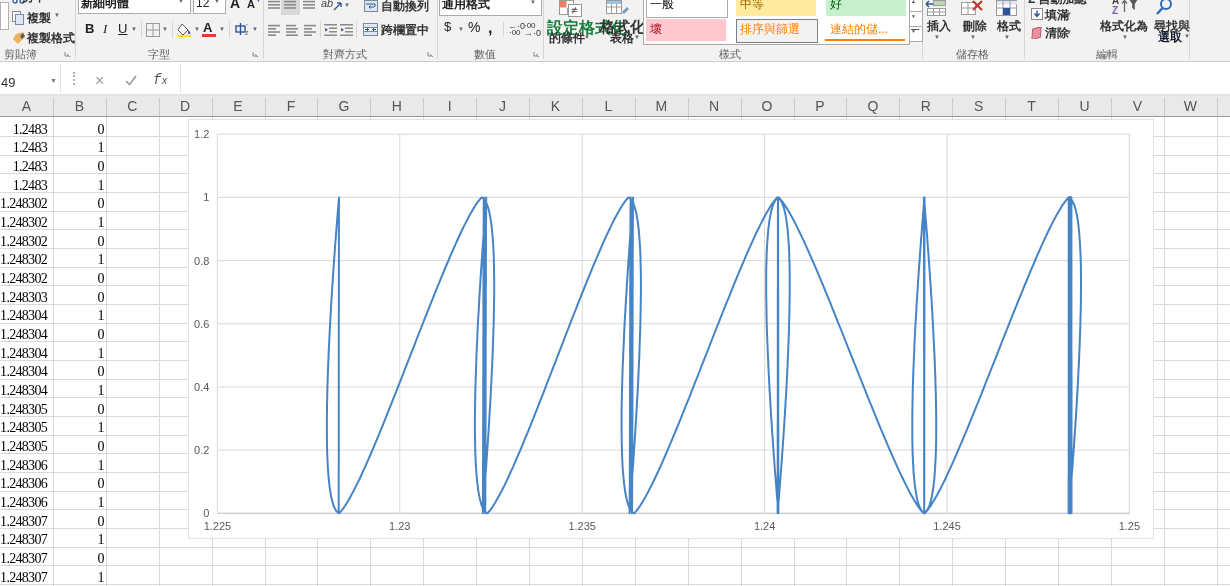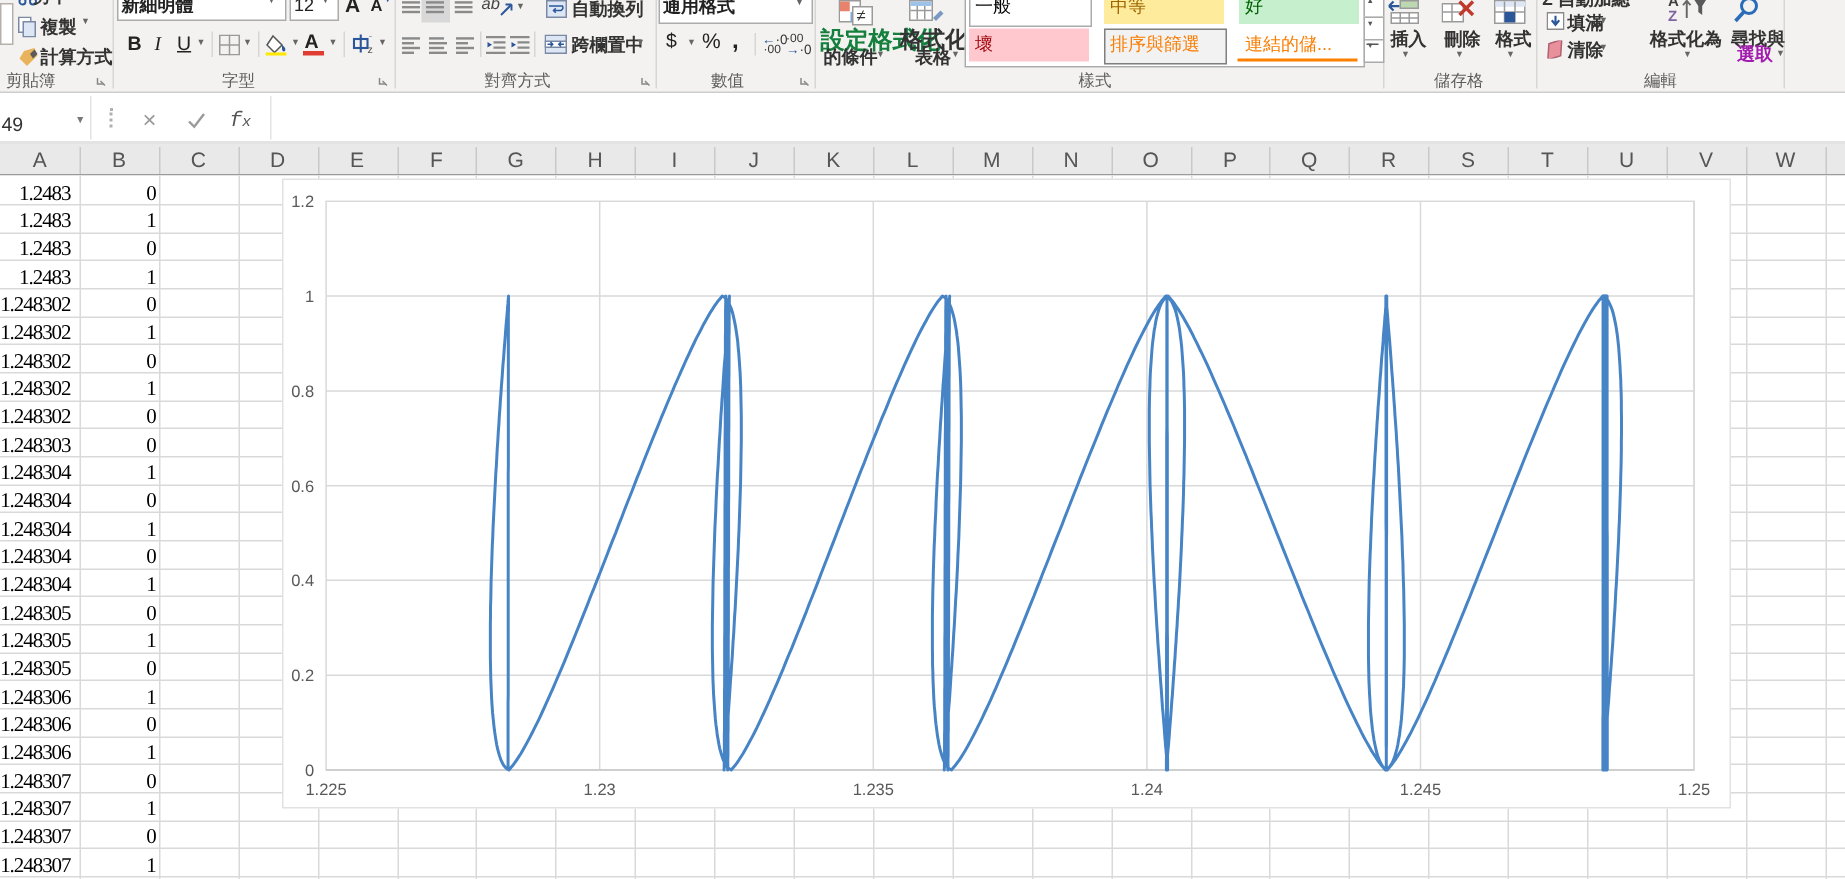--- a/index.html
+++ b/index.html
@@ -24,21 +24,21 @@
 <svg style="position:absolute;left:12px;top:11px" width="13" height="14">
       <rect x="0.5" y="0.5" width="8" height="10" fill="#fff" stroke="#7a8aa5"></rect>
       <rect x="3.5" y="3.5" width="8" height="10" fill="#dce6f4" stroke="#7a8aa5"></rect>
     </svg>
 <div style="position:absolute;left:27px;top:12px;font-size:12px;color:#333;font-family:'Liberation Sans',sans-serif;white-space:nowrap;line-height:1.1;font-weight:bold;">複製</div>
 <div style="position:absolute;left:54px;top:12px;font-size:6px;color:#666;font-family:'Liberation Sans',sans-serif;white-space:nowrap;line-height:1.1;">▼</div>
 <svg style="position:absolute;left:12px;top:31px" width="14" height="13">
       <polygon points="1,8 6,13 13,6 11,1 4,3" fill="#e8b35c"></polygon>
       <polygon points="8,5 11,2 13,5 10,8" fill="#5a5a5a"></polygon>
     </svg>
-<div style="position:absolute;left:27px;top:32px;font-size:12px;color:#333;font-family:'Liberation Sans',sans-serif;white-space:nowrap;line-height:1.1;font-weight:bold;">計算方式</div>
+<div style="position:absolute;left:27px;top:32px;font-size:12px;color:#333;font-family:'Liberation Sans',sans-serif;white-space:nowrap;line-height:1.1;font-weight:bold;">複製格式</div>
 <div style="position:absolute;left:4px;top:48px;font-size:11px;color:#605e5c;font-family:'Liberation Sans',sans-serif;white-space:nowrap;line-height:1.1;">剪貼簿</div>
 <svg style="position:absolute;left:64px;top:51px" width="7" height="7">
       <path d="M1 1 L1 5 L5 5" stroke="#888" fill="none"></path>
       <path d="M3 3 L6 6" stroke="#888"></path>
     </svg>
 <div style="position:absolute;left:78px;top:-12px;width:111px;height:24px;background:#fff;border:1px solid #ababab;"></div>
 <div style="position:absolute;left:81px;top:-3px;font-size:12px;color:#222;font-family:'Liberation Sans',sans-serif;white-space:nowrap;line-height:1.1;font-weight:bold;">新細明體</div>
 <div style="position:absolute;left:178px;top:-2px;font-size:6px;color:#666;font-family:'Liberation Sans',sans-serif;white-space:nowrap;line-height:1.1;">▼</div>
 <div style="position:absolute;left:193px;top:-12px;width:31px;height:24px;background:#fff;border:1px solid #ababab;"></div>
 <div style="position:absolute;left:196px;top:-3px;font-size:12px;color:#222;font-family:'Liberation Sans',sans-serif;white-space:nowrap;line-height:1.1;">12</div>
@@ -261,21 +261,21 @@
       <path d="M12.5 17 L12.5 6 M10 8.5 L12.5 5.5 L15 8.5" stroke="#666" stroke-width="1.3" fill="none"></path>
       <polygon points="17,4 26,4 22.8,9 22.8,15 20.2,13 20.2,9" fill="#595959"></polygon>
     </svg>
 <div style="position:absolute;left:1100px;top:20px;font-size:12px;color:#333;font-family:'Liberation Sans',sans-serif;white-space:nowrap;line-height:1.1;font-weight:bold;">格式化為</div>
 <div style="position:absolute;left:1122px;top:34px;font-size:6px;color:#666;font-family:'Liberation Sans',sans-serif;white-space:nowrap;line-height:1.1;">▼</div>
 <svg style="position:absolute;left:1155px;top:-2px" width="20" height="18">
       <circle cx="11" cy="6" r="5" fill="none" stroke="#2b6cb8" stroke-width="2"></circle>
       <line x1="7.5" y1="10" x2="2" y2="16" stroke="#2b6cb8" stroke-width="2.4"></line>
     </svg>
 <div style="position:absolute;left:1154px;top:20px;font-size:12px;color:#333;font-family:'Liberation Sans',sans-serif;white-space:nowrap;line-height:1.1;font-weight:bold;">尋找與</div>
-<div style="position:absolute;left:1158px;top:31px;font-size:12px;color:#a21caf;font-family:Liberation Mono, monospace;white-space:nowrap;line-height:1.1;font-weight:bold;">選取</div>
+<div style="position:absolute;left:1158px;top:31px;font-size:12px;color:#0f172a;font-family:Liberation Sans, sans-serif;white-space:nowrap;line-height:1.1;font-weight:bold;">選取</div>
 <div style="position:absolute;left:1184px;top:33px;font-size:6px;color:#666;font-family:'Liberation Sans',sans-serif;white-space:nowrap;line-height:1.1;">▼</div>
 <div style="position:absolute;left:1096px;top:48px;font-size:11px;color:#605e5c;font-family:'Liberation Sans',sans-serif;white-space:nowrap;line-height:1.1;">編輯</div>
 <div style="position:absolute;left:0px;top:62px;width:1230px;height:33px;background:#fff;"></div>
 <div style="position:absolute;left:0px;top:94px;width:1230px;height:2px;background:#e3e3e3;"></div>
 <div style="position:absolute;left:1px;top:76px;font-size:13px;color:#333;font-family:'Liberation Sans',sans-serif;white-space:nowrap;line-height:1.1;">49</div>
 <div style="position:absolute;left:50px;top:77px;font-size:7px;color:#777;font-family:'Liberation Sans',sans-serif;white-space:nowrap;line-height:1.1;">▼</div>
 <div style="position:absolute;left:60px;top:64px;width:1px;height:29px;background:#e3e3e3;"></div>
 <div style="position:absolute;left:73px;top:72px;width:2px;height:13px;background:transparent;border-left:2px dotted #b0b0b0;"></div>
 <div style="position:absolute;left:95px;top:72px;font-size:16px;color:#9a9a9a;font-family:'Liberation Sans',sans-serif;white-space:nowrap;line-height:1.1;">×</div>
 <svg style="position:absolute;left:125px;top:75px" width="13" height="11">

